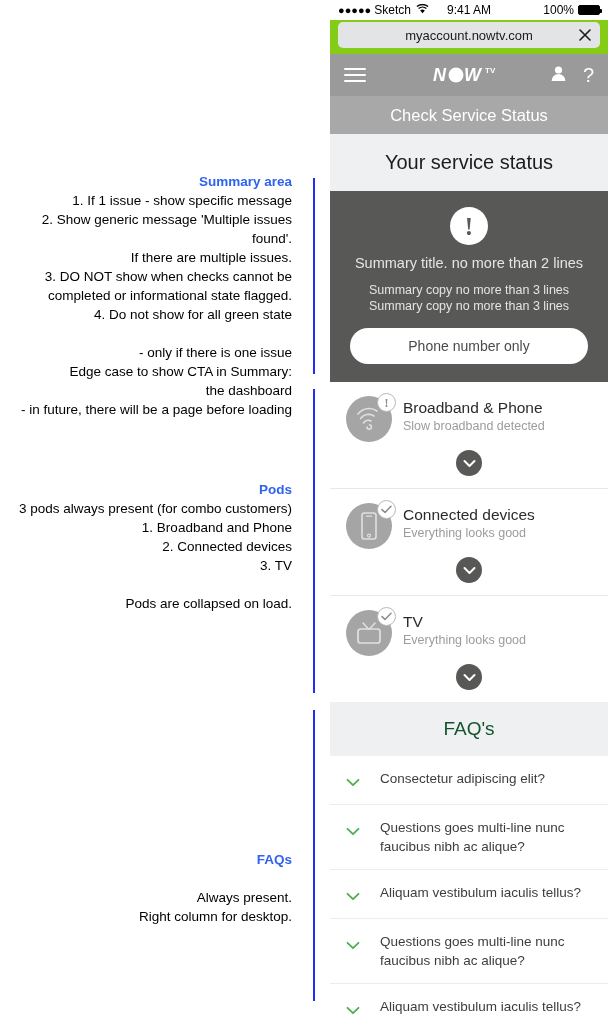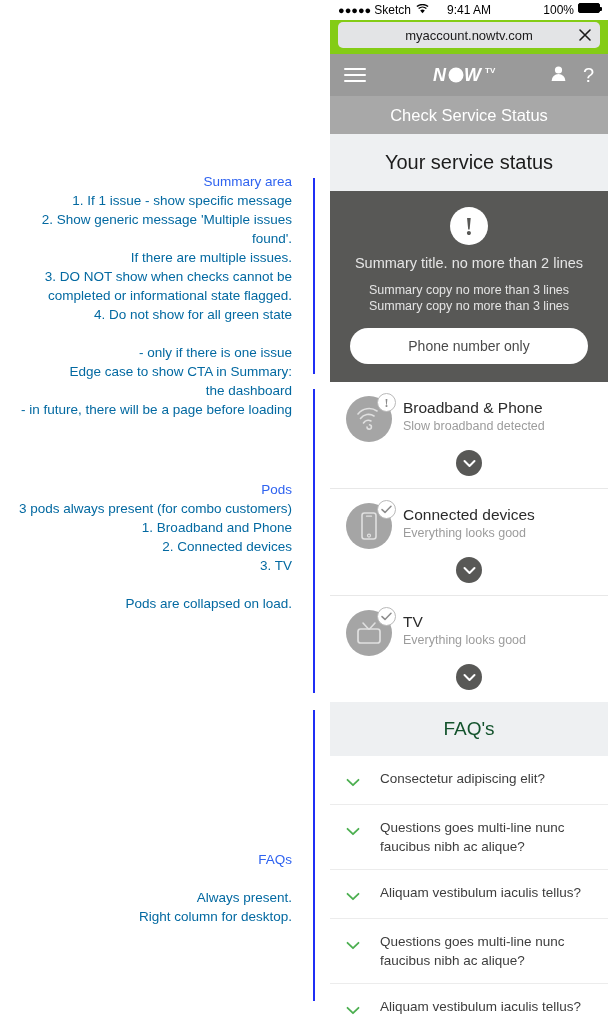--- a/index.html
+++ b/index.html
@@ -7,40 +7,40 @@
     width: 608px; height: 1024px;
     background: #ffffff;
     font-family: "Liberation Sans", sans-serif;
     overflow: hidden;
   }
   .page { position: relative; width: 608px; height: 1024px; background:#fff; }
 
   
   .annotations { position:absolute; left:0; top:0; width:330px; height:1024px; }
   .anno-block { position:absolute; right:38px; text-align:right; color:#3b6ef5; }
-  .anno-title { font-weight:normal; font-size:13.5px; color:#2f63f0; line-height:19px;padding-left:40px; }
-  .anno-line { font-size:13.5px; line-height:19px; color:#0369a1; }
+  .anno-title { font-weight:bold; font-size:13.5px; color:#2f63f0; line-height:19px;padding-left:40px; }
+  .anno-line { font-size:13.5px; line-height:19px; color:#000000; }
   .anno-gap { height:19px; }
 
   .rule { position:absolute; width:2px; background:#1f2ff5; left:313px; }
 
   
   .phone { position:absolute; left:330px; top:0; width:278px; height:1024px; background:#eef0f2; }
 
   
   .statusbar {
     height:20px; background:#ffffff; display:flex; align-items:center;
     padding:0 8px; font-size:11.5px; color:#000; font-weight:bold;
   }
   .sb-left { display:flex; align-items:center; gap:3px; flex:1; }
   .sb-dots { letter-spacing:0px; font-size:11px; }
   .sb-carrier { font-weight:normal; font-size:12px; }
   .wifi-ico { display:inline-block; margin-left:2px; }
   .sb-center { flex:0 0 auto; font-size:12px; font-weight:normal; }
-  .sb-right { flex:1; display:flex; justify-content:flex-end; gap:4px; font-size:12px; font-weight:normal;}
+  .sb-right { flex:1; display:flex; align-items:center; justify-content:flex-end; gap:4px; font-size:12px; font-weight:normal;}
   .battery { width:22px; height:10px; border:1px solid #000; border-radius:2px; position:relative; background:#000;}
   .battery::after{ content:""; position:absolute; right:-3px; top:3px; width:2px; height:4px; background:#000; border-radius:0 1px 1px 0;}
 
   
   .urlbar-wrap { background:#84cc16; padding:2px 8px 6px 8px; }
   .urlbar {
     background:#e3e4e6; border-radius:5px; height:26px;
     display:flex; align-items:center; justify-content:center; position:relative;
   }
   .urlbar-text { font-size:13px; color:#1b1b1b; }

